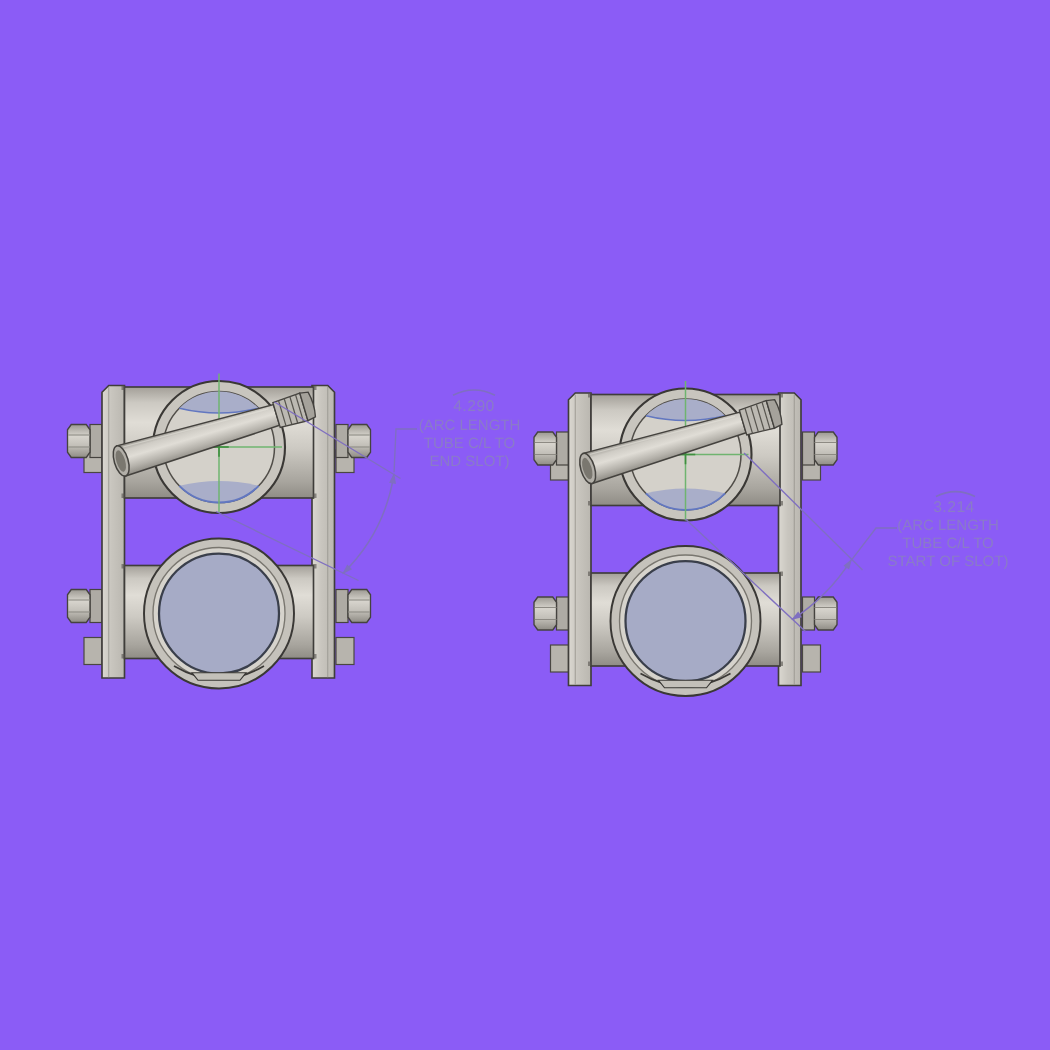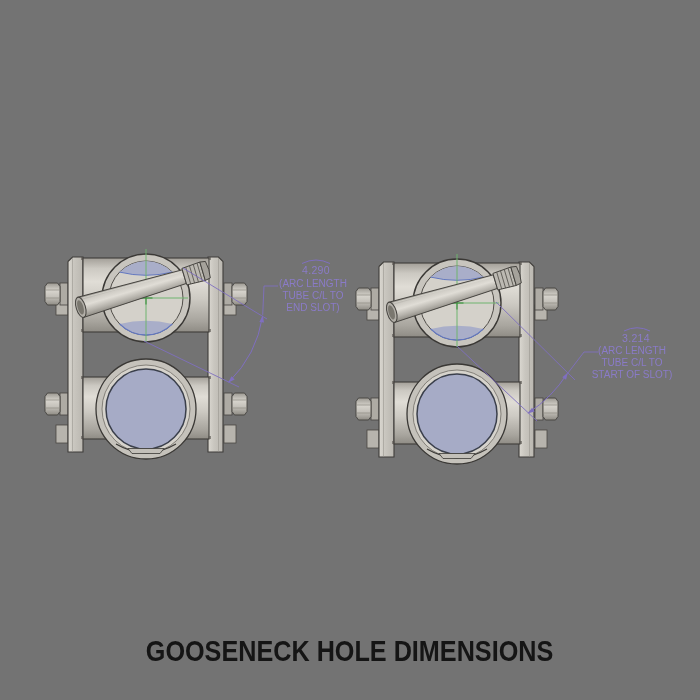--- a/index.html
+++ b/index.html
@@ -1,16 +1,16 @@
 <!DOCTYPE html>
 <html><head>
 <meta charset="utf-8">
 <style>
   html,body{margin:0;padding:0;background:#ffffff;}
-  .canvas{position:relative;width:700px;height:700px;background:#737373;overflow:hidden;
+  .canvas{position:relative;width:700px;height:700px;background:#8b5cf6;overflow:hidden;
           font-family:"Liberation Sans", sans-serif;}
   svg{position:absolute;top:0;left:0;}
   .dim-text{font-family:"Liberation Sans", sans-serif;}
   .dim-note{font-size:10px;}
   .dim-value{font-size:10.5px;letter-spacing:0.3px;}
   .title-wrap{position:absolute;top:636px;left:0;width:700px;text-align:center;}
   .title-inner{display:inline-block;transform:scaleX(0.84);transform-origin:center;
                font-weight:bold;font-size:30px;line-height:30px;color:#151515;
                letter-spacing:0px;white-space:nowrap;}
 </style>
@@ -148,16 +148,13 @@
     <path d="M 624 331 Q 637 324.5 650 331" stroke-width="1"></path>
   </g>
   <g class="dim-text" stroke="none" text-anchor="middle">
     <text class="dim-value" x="636" y="341.5" fill="#8a7bc8">3.214</text>
     <text class="dim-note" x="632" y="353.5" fill="#8a7bc8">(ARC LENGTH</text>
     <text class="dim-note" x="632" y="365.5" fill="#8a7bc8">TUBE C/L TO</text>
     <text class="dim-note" x="632" y="377.5" fill="#8a7bc8">START OF SLOT)</text>
   </g>
 </svg>
 
-<div class="title-wrap">
-  <span class="title-inner">GOOSENECK HOLE DIMENSIONS</span>
-</div>
 </div>
 
 </body></html>

